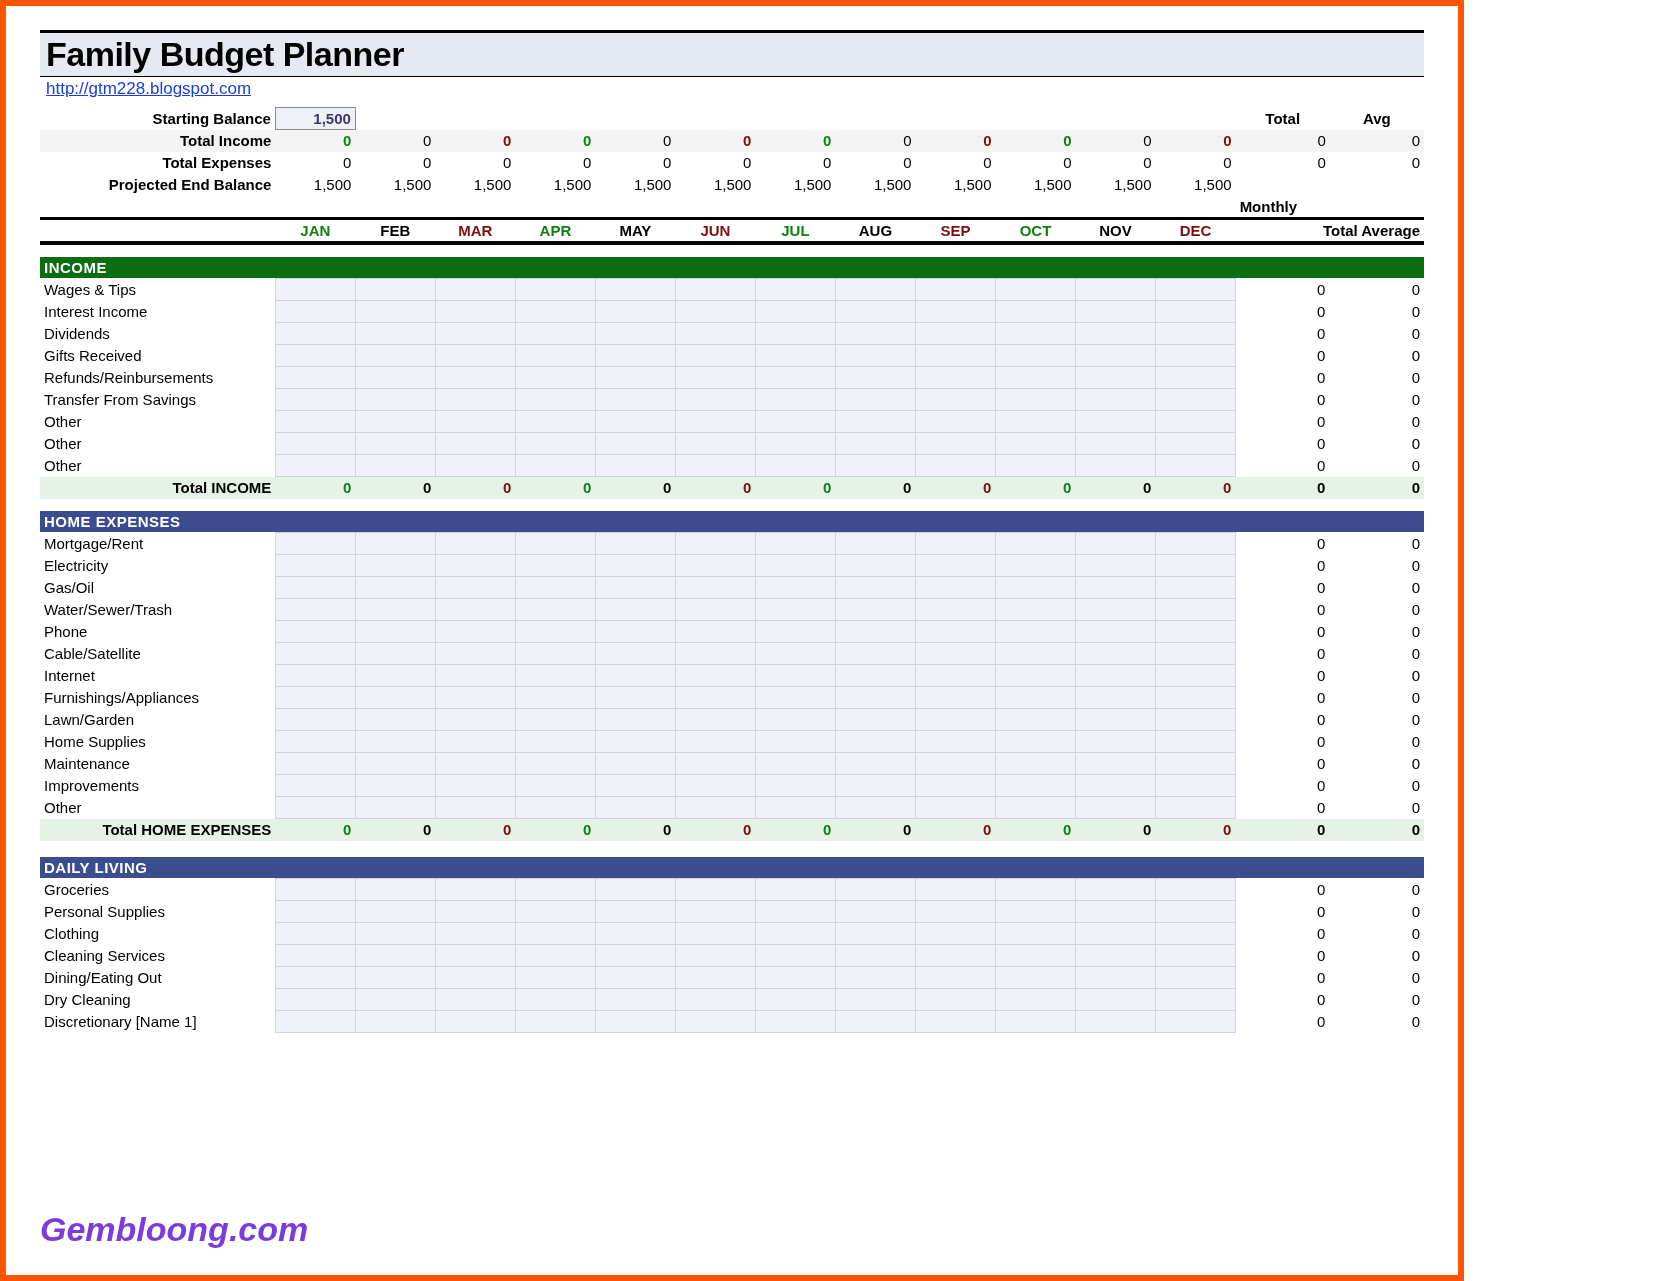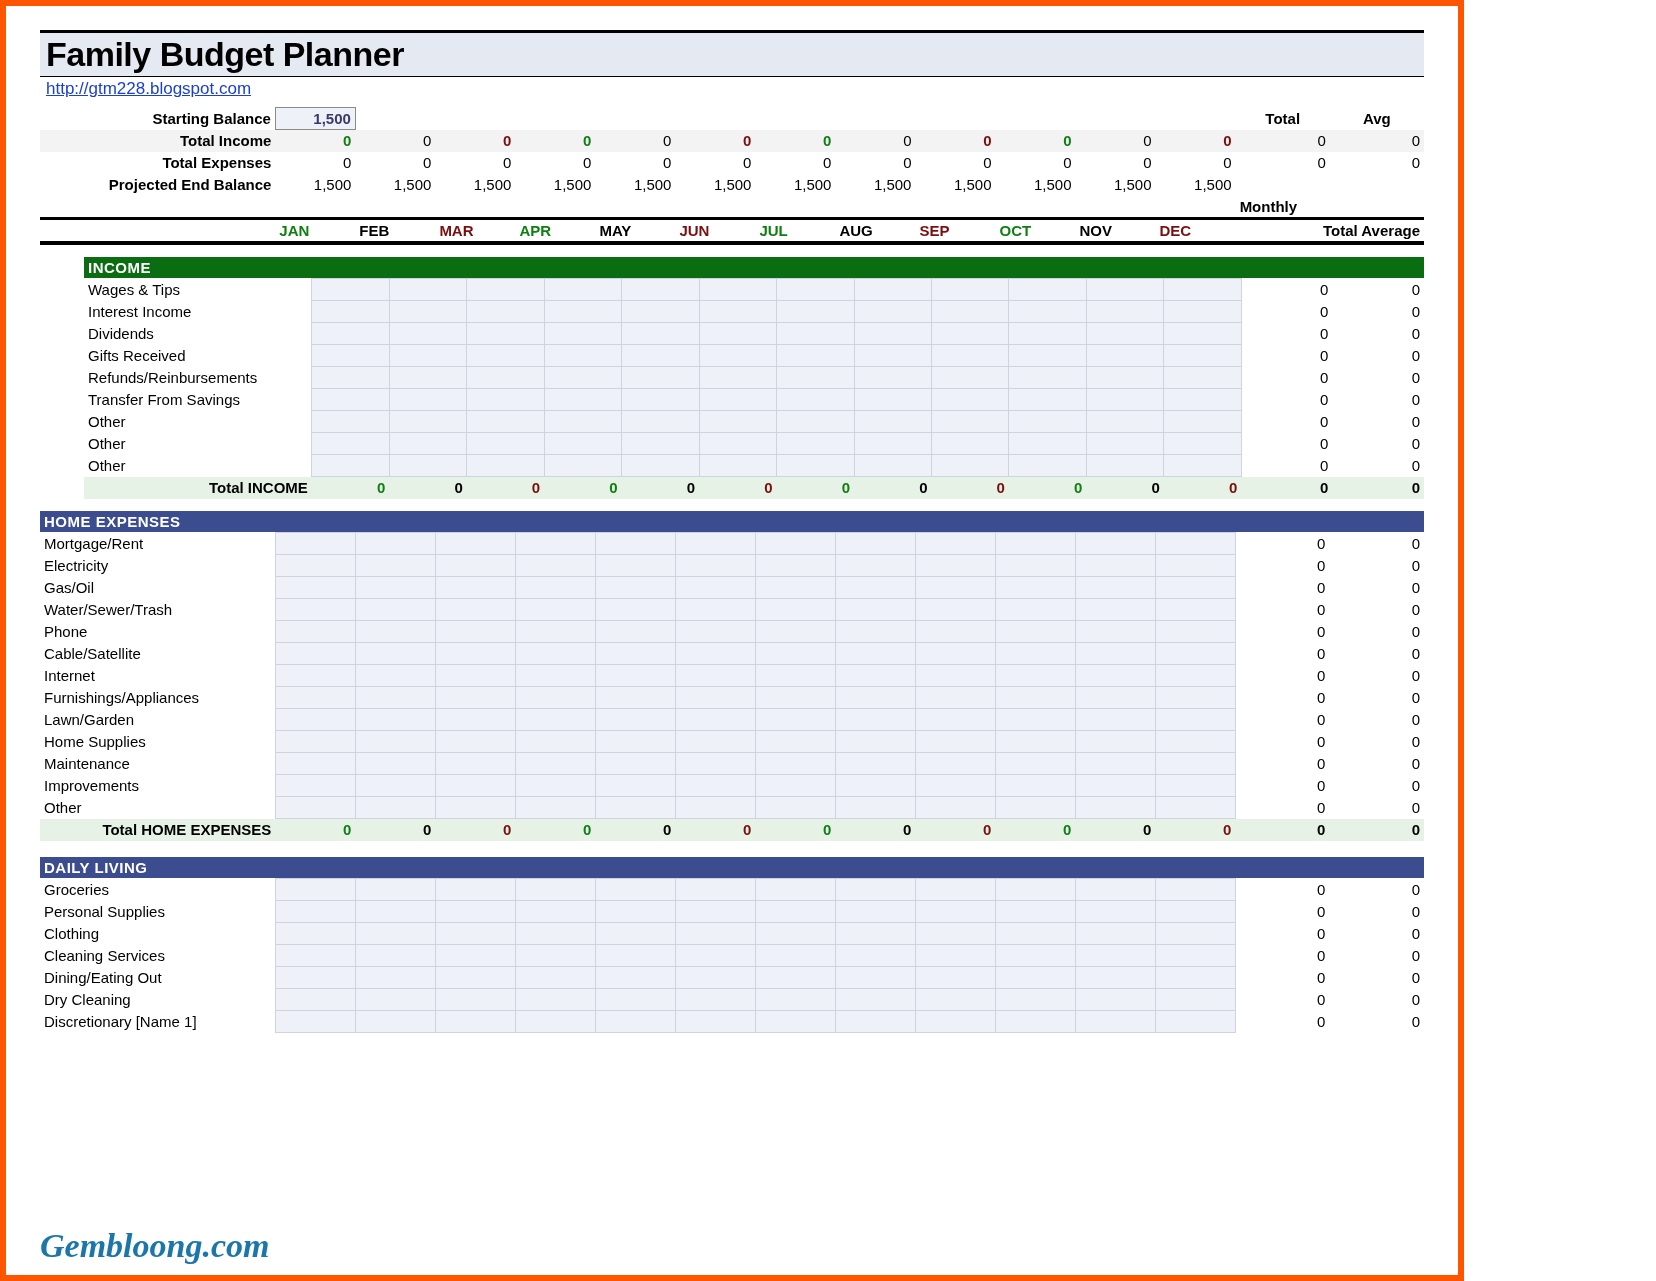--- a/index.html
+++ b/index.html
@@ -11,32 +11,32 @@
 .url a{color:#1a3fd4;text-decoration:underline;font-size:17px}
 table.grid{border-collapse:collapse;width:100%;table-layout:fixed;margin-top:6px}
 table.grid td,table.grid th{padding:2px 4px;height:22px;box-sizing:border-box;font-size:15px;white-space:nowrap;overflow:hidden}
 .lbl{font-weight:bold;text-align:right;padding-right:10px}
 .lbl-l{font-weight:bold;text-align:left;padding-left:2px}
 .num{text-align:right;font-family:Arial}
 .inputcell{border:1px solid #8a8a8a;background:#eef1f7;color:#3a3a6a;text-align:right;font-weight:bold}
 .green{color:#0f7f12;font-weight:bold}
 .darkred{color:#7a0f0f;font-weight:bold}
 .plain{color:#000}
-.hdr-row td{border-top:3px solid #000;border-bottom:4px solid #000;text-align:left;font-weight:bold;font-size:18px}
+.hdr-row td{border-top:3px solid #000;border-bottom:4px solid #000;text-align:center;font-weight:bold;font-size:18px}
 .hdr-month{font-family:"Trebuchet MS",Arial}
 .sec-green{background:#0b6d12;color:#fff;font-family:"Trebuchet MS",Arial;font-weight:bold;font-size:16px;padding:3px 6px;letter-spacing:0.5px}
 .sec-blue{background:#3c4d8f;color:#fff;font-family:"Trebuchet MS",Arial;font-weight:bold;font-size:16px;padding:3px 6px;letter-spacing:0.5px}
 .cell{background:#eef1f7;border:1px solid #cfd3df}
 .rowlabel{text-align:left;padding-left:2px;font-size:15px}
 .tot-row td{background:#e6f2e6;font-weight:bold}
 .tot-label{text-align:right;padding-right:10px}
 .shade{background:#f3f3f3}
 .thin-top{border-top:1px solid #000}
 .thin-bot{border-bottom:1px solid #000}
-.wmark{position:absolute;left:34px;bottom:10px;font-family:Liberation Serif, serif;font-style:italic;font-weight:bold;font-size:34px;color:#0369a1;opacity:.9;pointer-events:none}
+.wmark{position:absolute;left:34px;bottom:26px;font-family:Liberation Sans, sans-serif;font-style:italic;font-weight:bold;font-size:34px;color:#6d28d9;opacity:.9;pointer-events:none}
 </style>
 </head>
 <body>
 
 <div class="frame">
  <div class="title-bar">
   <span class="title">Family Budget Planner</span>
  </div>
  <div class="url">
   <a>http://gtm228.blogspot.com</a>
@@ -136,21 +136,21 @@
           <td class="hdr-month darkred">SEP</td>
           <td class="hdr-month green">OCT</td>
           <td class="hdr-month plain">NOV</td>
           <td class="hdr-month darkred">DEC</td>
           <td colspan="2" class="hdr-month" style="text-align:right">Total Average</td>
         </tr>
  </tbody>
     </table>
 
  <div id="sections">
-      <div style="margin-top: 12px; margin-left: 44px;">
+      <div style="margin-top: 12px;">
         <table class="grid">
           <colgroup>
             <col style="width:200px">
             <col style="width:68px">
             <col style="width:68px">
             <col style="width:68px">
             <col style="width:68px">
             <col style="width:68px">
             <col style="width:68px">
             <col style="width:68px">

